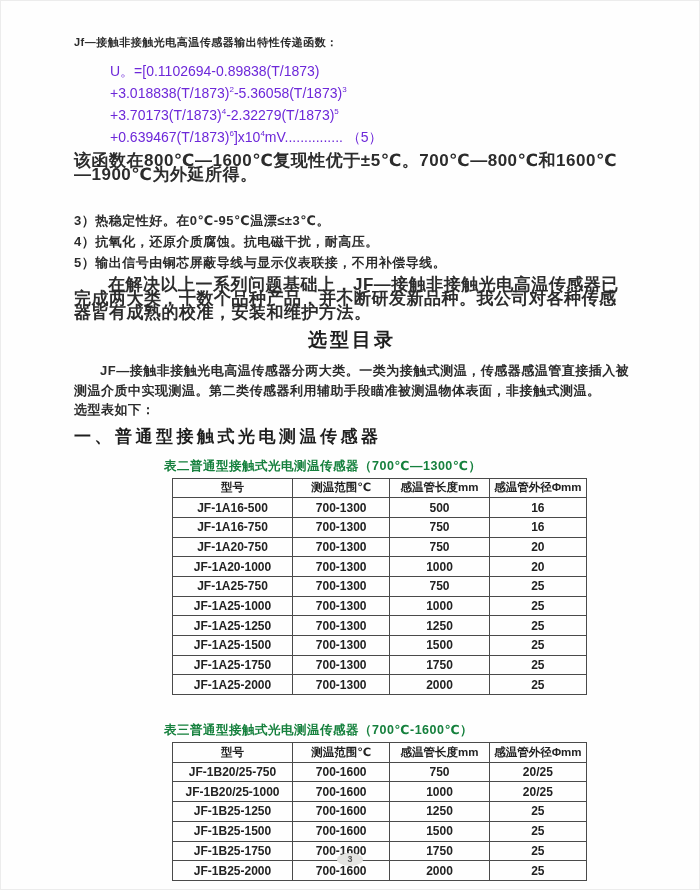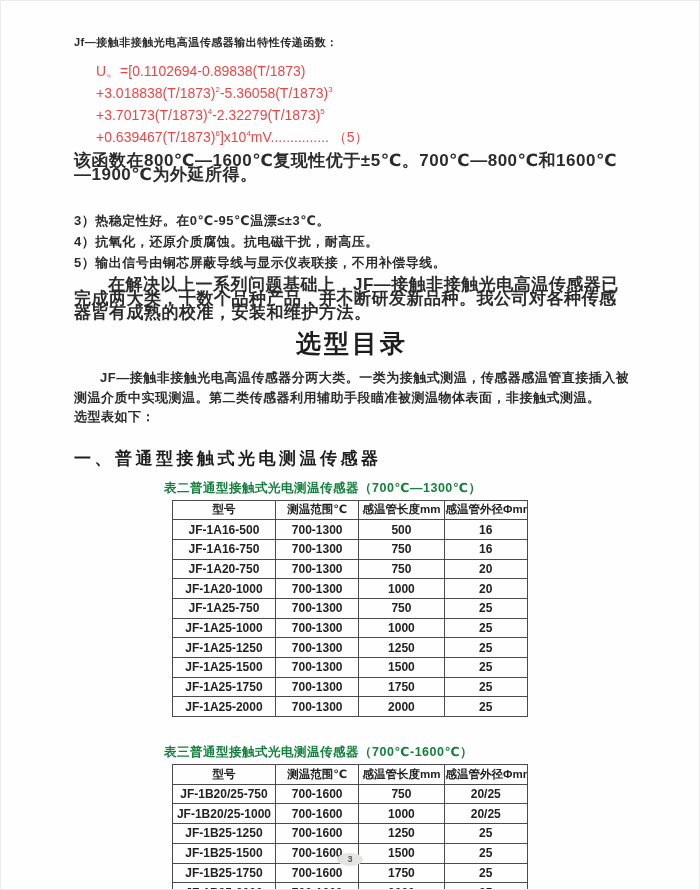--- a/index.html
+++ b/index.html
@@ -16,24 +16,24 @@
     outline: 1px solid #ececec;
     outline-offset: -1px;
   }
   .intro-line {
     font-size: 11px;
     line-height: 20px;
     font-weight: bold;
     letter-spacing: 0.5px;
   }
   .formula {
-    margin: 8px 0 0 22px;
+    margin: 8px 0 0 36px;
     font-size: 14px;
     line-height: 22px;
-    color: #ef4444;
+    color: #6d28d9;
   }
   .formula p { white-space: nowrap; }
   .formula sup {
     font-size: 8px;
     vertical-align: super;
     line-height: 0;
   }
   .para {
     font-size: 17px;
     line-height: 14px;
@@ -47,59 +47,59 @@
     line-height: 21px;
     font-weight: bold;
     letter-spacing: 0.5px;
   }
   .summary {
     margin-top: 5px;
     text-indent: 2em;
   }
   .catalog-title {
     text-align: center;
-    font-size: 25px;
+    font-size: 19px;
     font-weight: bold;
     letter-spacing: 3px;
     margin-top: 7px;
     color: #1e1e1e;
   }
   .catalog-intro {
     margin-top: 8px;
     font-size: 13px;
     line-height: 19.5px;
     font-weight: bold;
     letter-spacing: 0.5px;
     text-indent: 2em;
   }
   .table-note {
     font-size: 13px;
     line-height: 19.5px;
     font-weight: bold;
     letter-spacing: 0.5px;
   }
   .section-heading {
-    margin-top: 20px;
+    margin-top: 5px;
     font-size: 17px;
     font-weight: bold;
     letter-spacing: 3.5px;
     color: #1e1e1e;
   }
   .tbl-caption {
     margin: 10px 0 3px 90px;
     font-size: 12.5px;
     font-weight: bold;
     letter-spacing: 0.5px;
     color: #15803d;
   }
   .tbl-caption.second { margin-top: 27px; }
   table.sensor-table {
     border-collapse: collapse;
     margin-left: 98px;
-    width: 356px;
+    width: 415px;
     table-layout: fixed;
     border-radius: 18px;
   }
   table.sensor-table th,
   table.sensor-table td {
     border: 1px solid #4a4a4a;
     height: 19.7px;
     text-align: center;
     vertical-align: middle;
     font-size: 12px;

